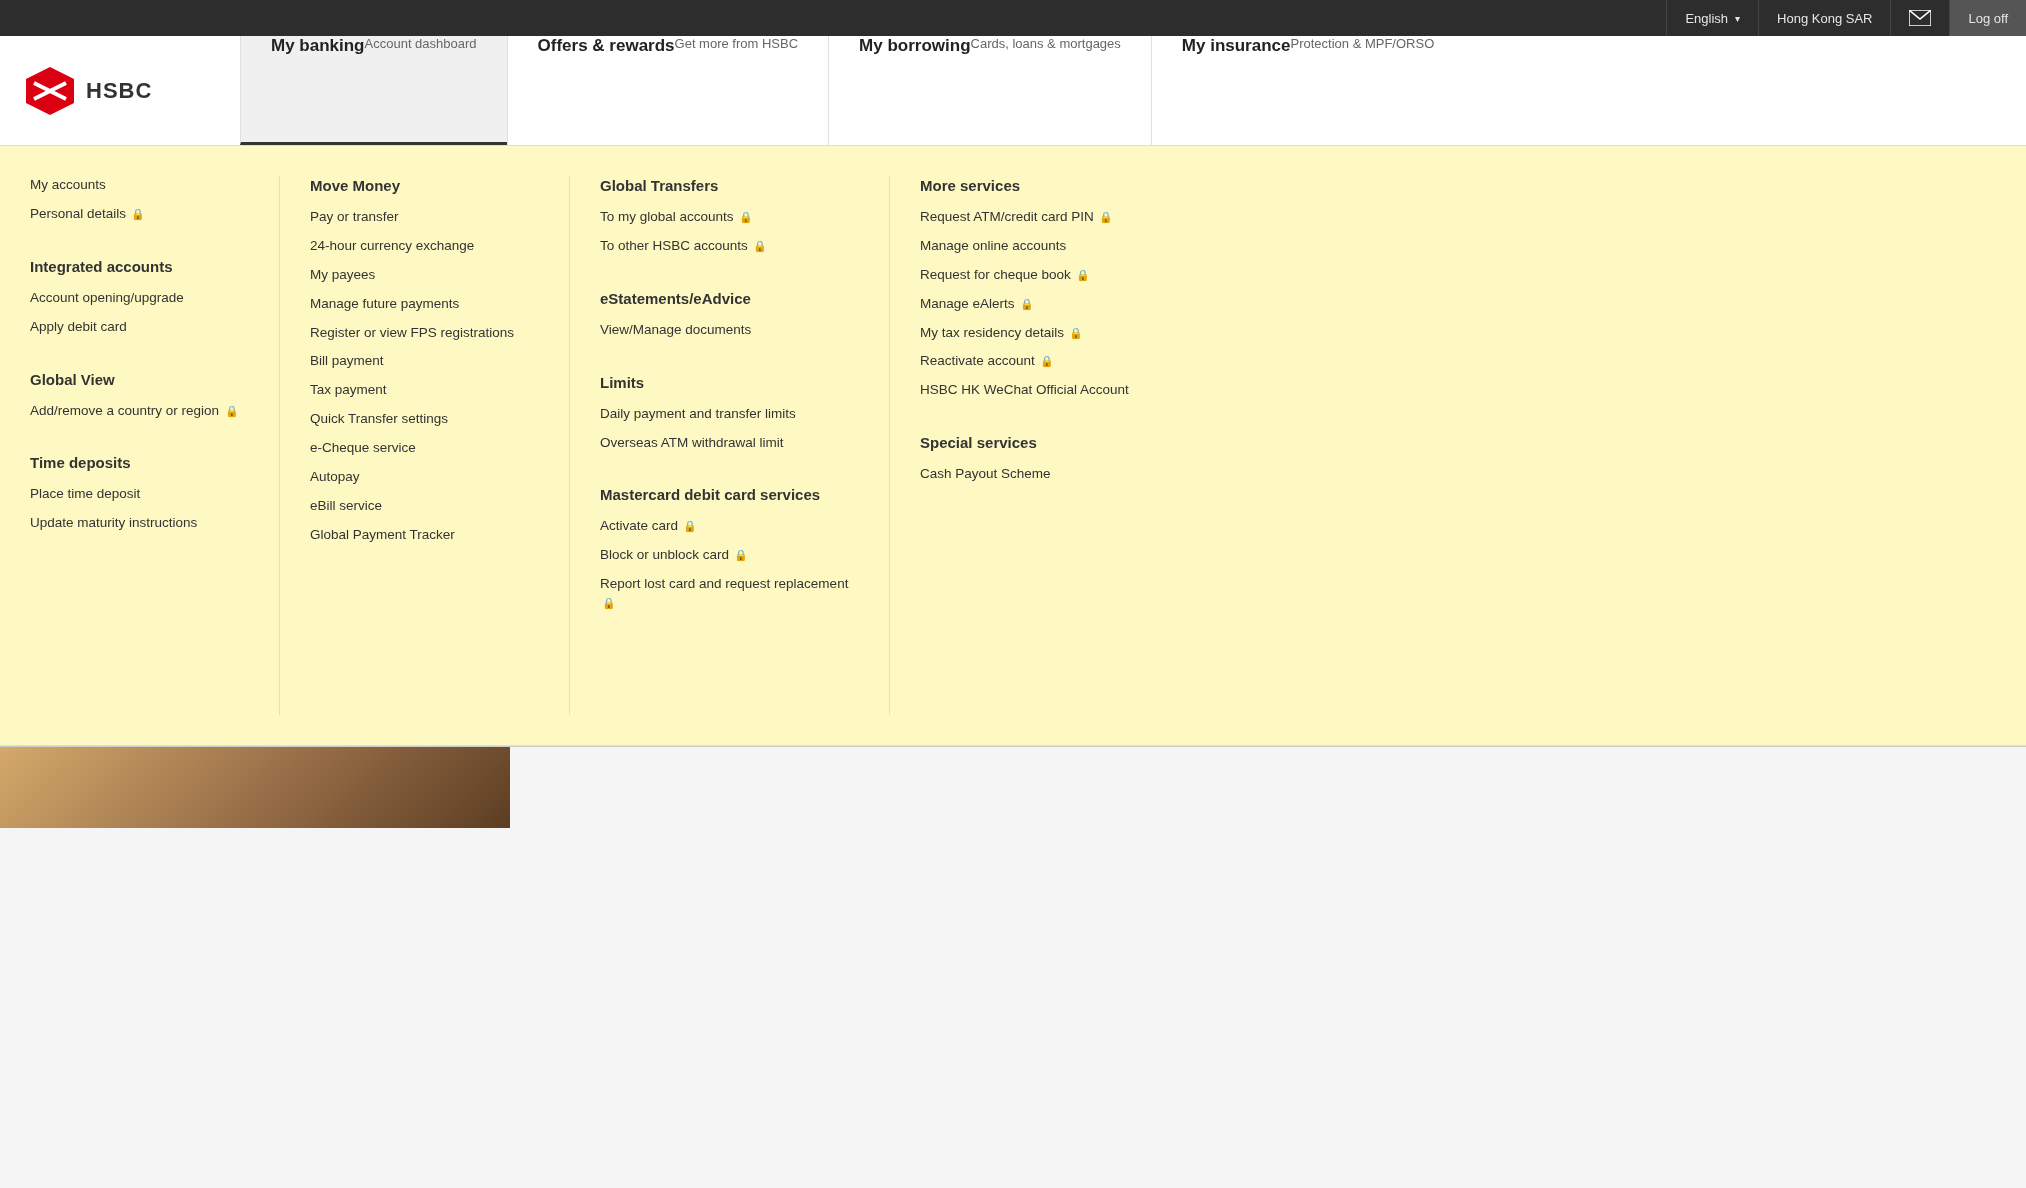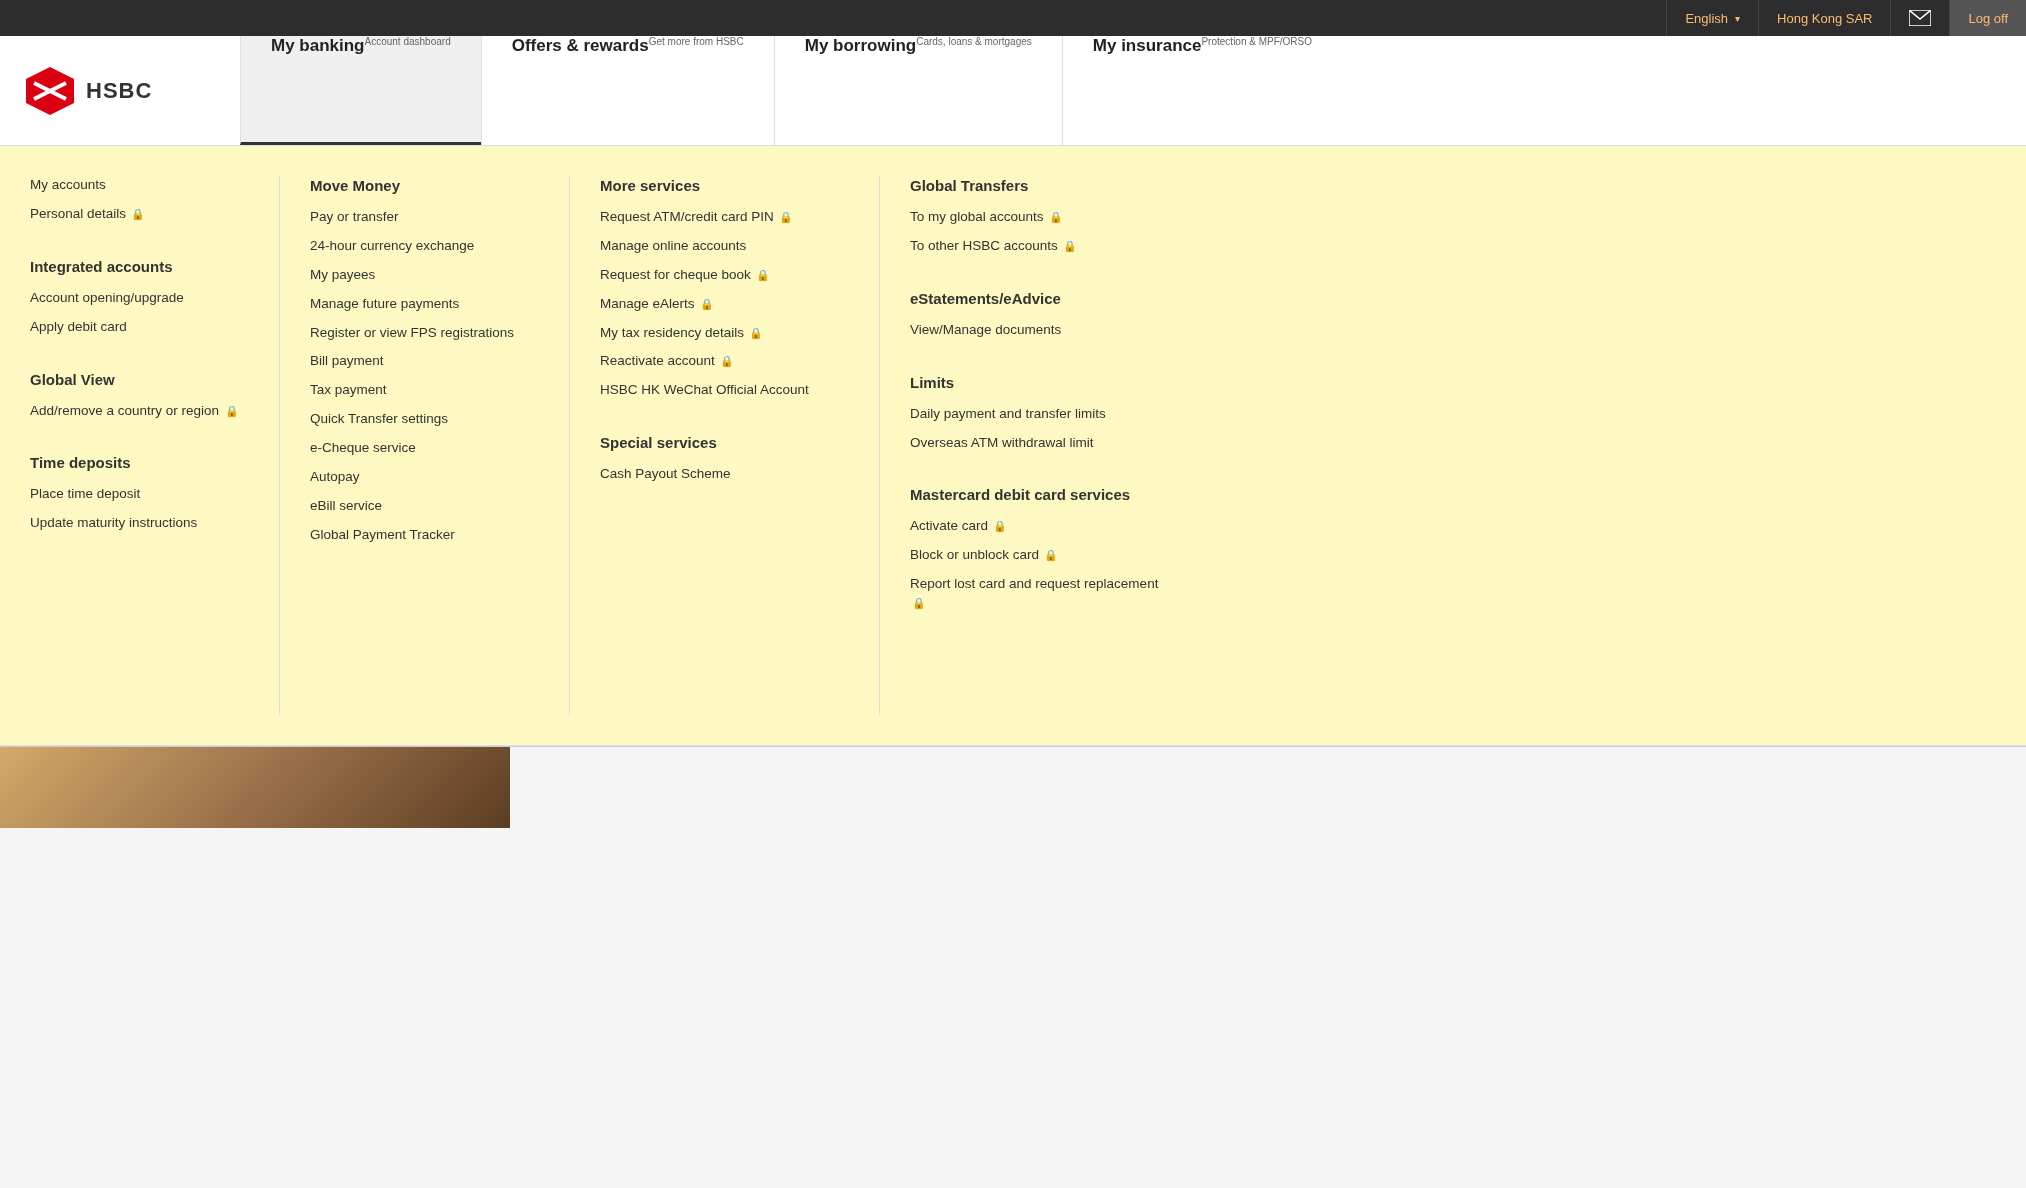--- a/index.html
+++ b/index.html
@@ -21,21 +21,21 @@
       align-items: center;
       height: 100%;
     }
     .top-bar-item {
       display: flex;
       align-items: center;
       padding: 0 18px;
       height: 100%;
       border-left: 1px solid #444;
       cursor: pointer;
-      color: #fdba74;
+      color: #e5e5e5;
       font-size: 13px;
       gap: 5px;
     }
     .top-bar-item.logoff { background: #555; }
     .chevron-down { font-size: 10px; margin-left: 2px; }
 
     
     .nav-bar {
       background: #fff;
       border-bottom: 1px solid #ddd;
@@ -82,21 +82,21 @@
       background: #f0f0f0;
       border-bottom: 3px solid #333;
     }
     .nav-item-title {
       font-size: 17px;
       font-weight: bold;
       color: #222;
       margin-bottom: 4px;
     }
     .nav-item-sub {
-      font-size: 10px;
+      font-size: 13px;
       color: #666;
     }
 
     
     .mega-menu {
       background: #fef9c3;
       border-bottom: 1px solid #ddd;
       padding: 30px 0 30px 0;
       display: flex;
       min-height: 600px;
@@ -230,49 +230,20 @@
     <a class="menu-link">Register or view FPS registrations</a>
     <a class="menu-link">Bill payment</a>
     <a class="menu-link">Tax payment</a>
     <a class="menu-link">Quick Transfer settings</a>
     <a class="menu-link">e-Cheque service</a>
     <a class="menu-link">Autopay</a>
     <a class="menu-link">eBill service</a>
     <a class="menu-link">Global Payment Tracker</a>
   </div>
 
-  <div class="mega-menu-col" style="max-width:310px;">
-    <div class="menu-section-title">More services</div>
-    <a class="menu-link">
-      <span>Request ATM/credit card PIN</span>
-      <span class="lock-icon">🔒</span>
-    </a>
-    <a class="menu-link">Manage online accounts</a>
-    <a class="menu-link">
-      <span>Request for cheque book</span>
-      <span class="lock-icon">🔒</span>
-    </a>
-    <a class="menu-link">
-      <span>Manage eAlerts</span>
-      <span class="lock-icon">🔒</span>
-    </a>
-    <a class="menu-link">
-      <span>My tax residency details</span>
-      <span class="lock-icon">🔒</span>
-    </a>
-    <a class="menu-link">
-      <span>Reactivate account</span>
-      <span class="lock-icon">🔒</span>
-    </a>
-    <a class="menu-link">HSBC HK WeChat Official Account</a>
-
-    <div class="menu-section-title">Special services</div>
-    <a class="menu-link">Cash Payout Scheme</a>
-  </div>
-
   <div class="mega-menu-col" style="max-width:320px;">
     <div class="menu-section-title">Global Transfers</div>
     <a class="menu-link">
       <span>To my global accounts</span>
       <span class="lock-icon">🔒</span>
     </a>
     <a class="menu-link">
       <span>To other HSBC accounts</span>
       <span class="lock-icon">🔒</span>
     </a>
@@ -292,17 +263,46 @@
     <a class="menu-link">
       <span>Block or unblock card</span>
       <span class="lock-icon">🔒</span>
     </a>
     <a class="menu-link">
       <span>Report lost card and request replacement</span>
       <span class="lock-icon">🔒</span>
     </a>
   </div>
 
+  <div class="mega-menu-col" style="max-width:310px;">
+    <div class="menu-section-title">More services</div>
+    <a class="menu-link">
+      <span>Request ATM/credit card PIN</span>
+      <span class="lock-icon">🔒</span>
+    </a>
+    <a class="menu-link">Manage online accounts</a>
+    <a class="menu-link">
+      <span>Request for cheque book</span>
+      <span class="lock-icon">🔒</span>
+    </a>
+    <a class="menu-link">
+      <span>Manage eAlerts</span>
+      <span class="lock-icon">🔒</span>
+    </a>
+    <a class="menu-link">
+      <span>My tax residency details</span>
+      <span class="lock-icon">🔒</span>
+    </a>
+    <a class="menu-link">
+      <span>Reactivate account</span>
+      <span class="lock-icon">🔒</span>
+    </a>
+    <a class="menu-link">HSBC HK WeChat Official Account</a>
+
+    <div class="menu-section-title">Special services</div>
+    <a class="menu-link">Cash Payout Scheme</a>
+  </div>
+
 </div>
 
 <div style="display:flex; background:#f5f5f5; border-top:1px solid #ccc; height:82px;">
   <div style="width:510px; height:82px; background: linear-gradient(135deg, #d4a96a 0%, #9b714a 50%, #5c3d22 100%); overflow:hidden;"></div>
 </div>
 
 </body></html>

